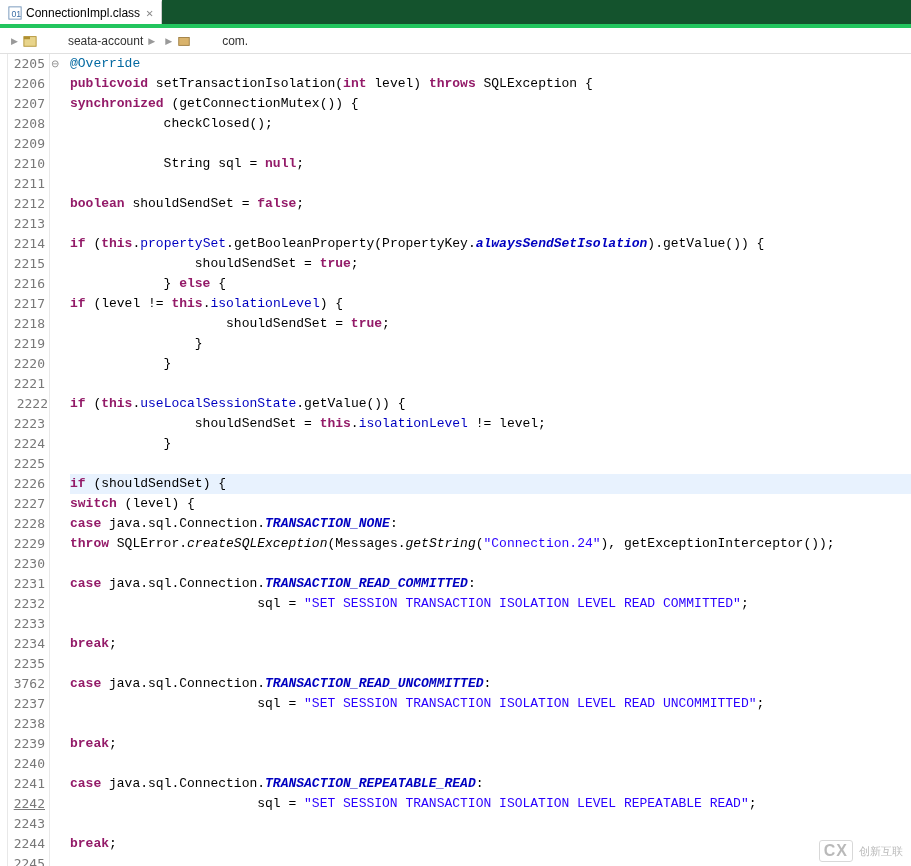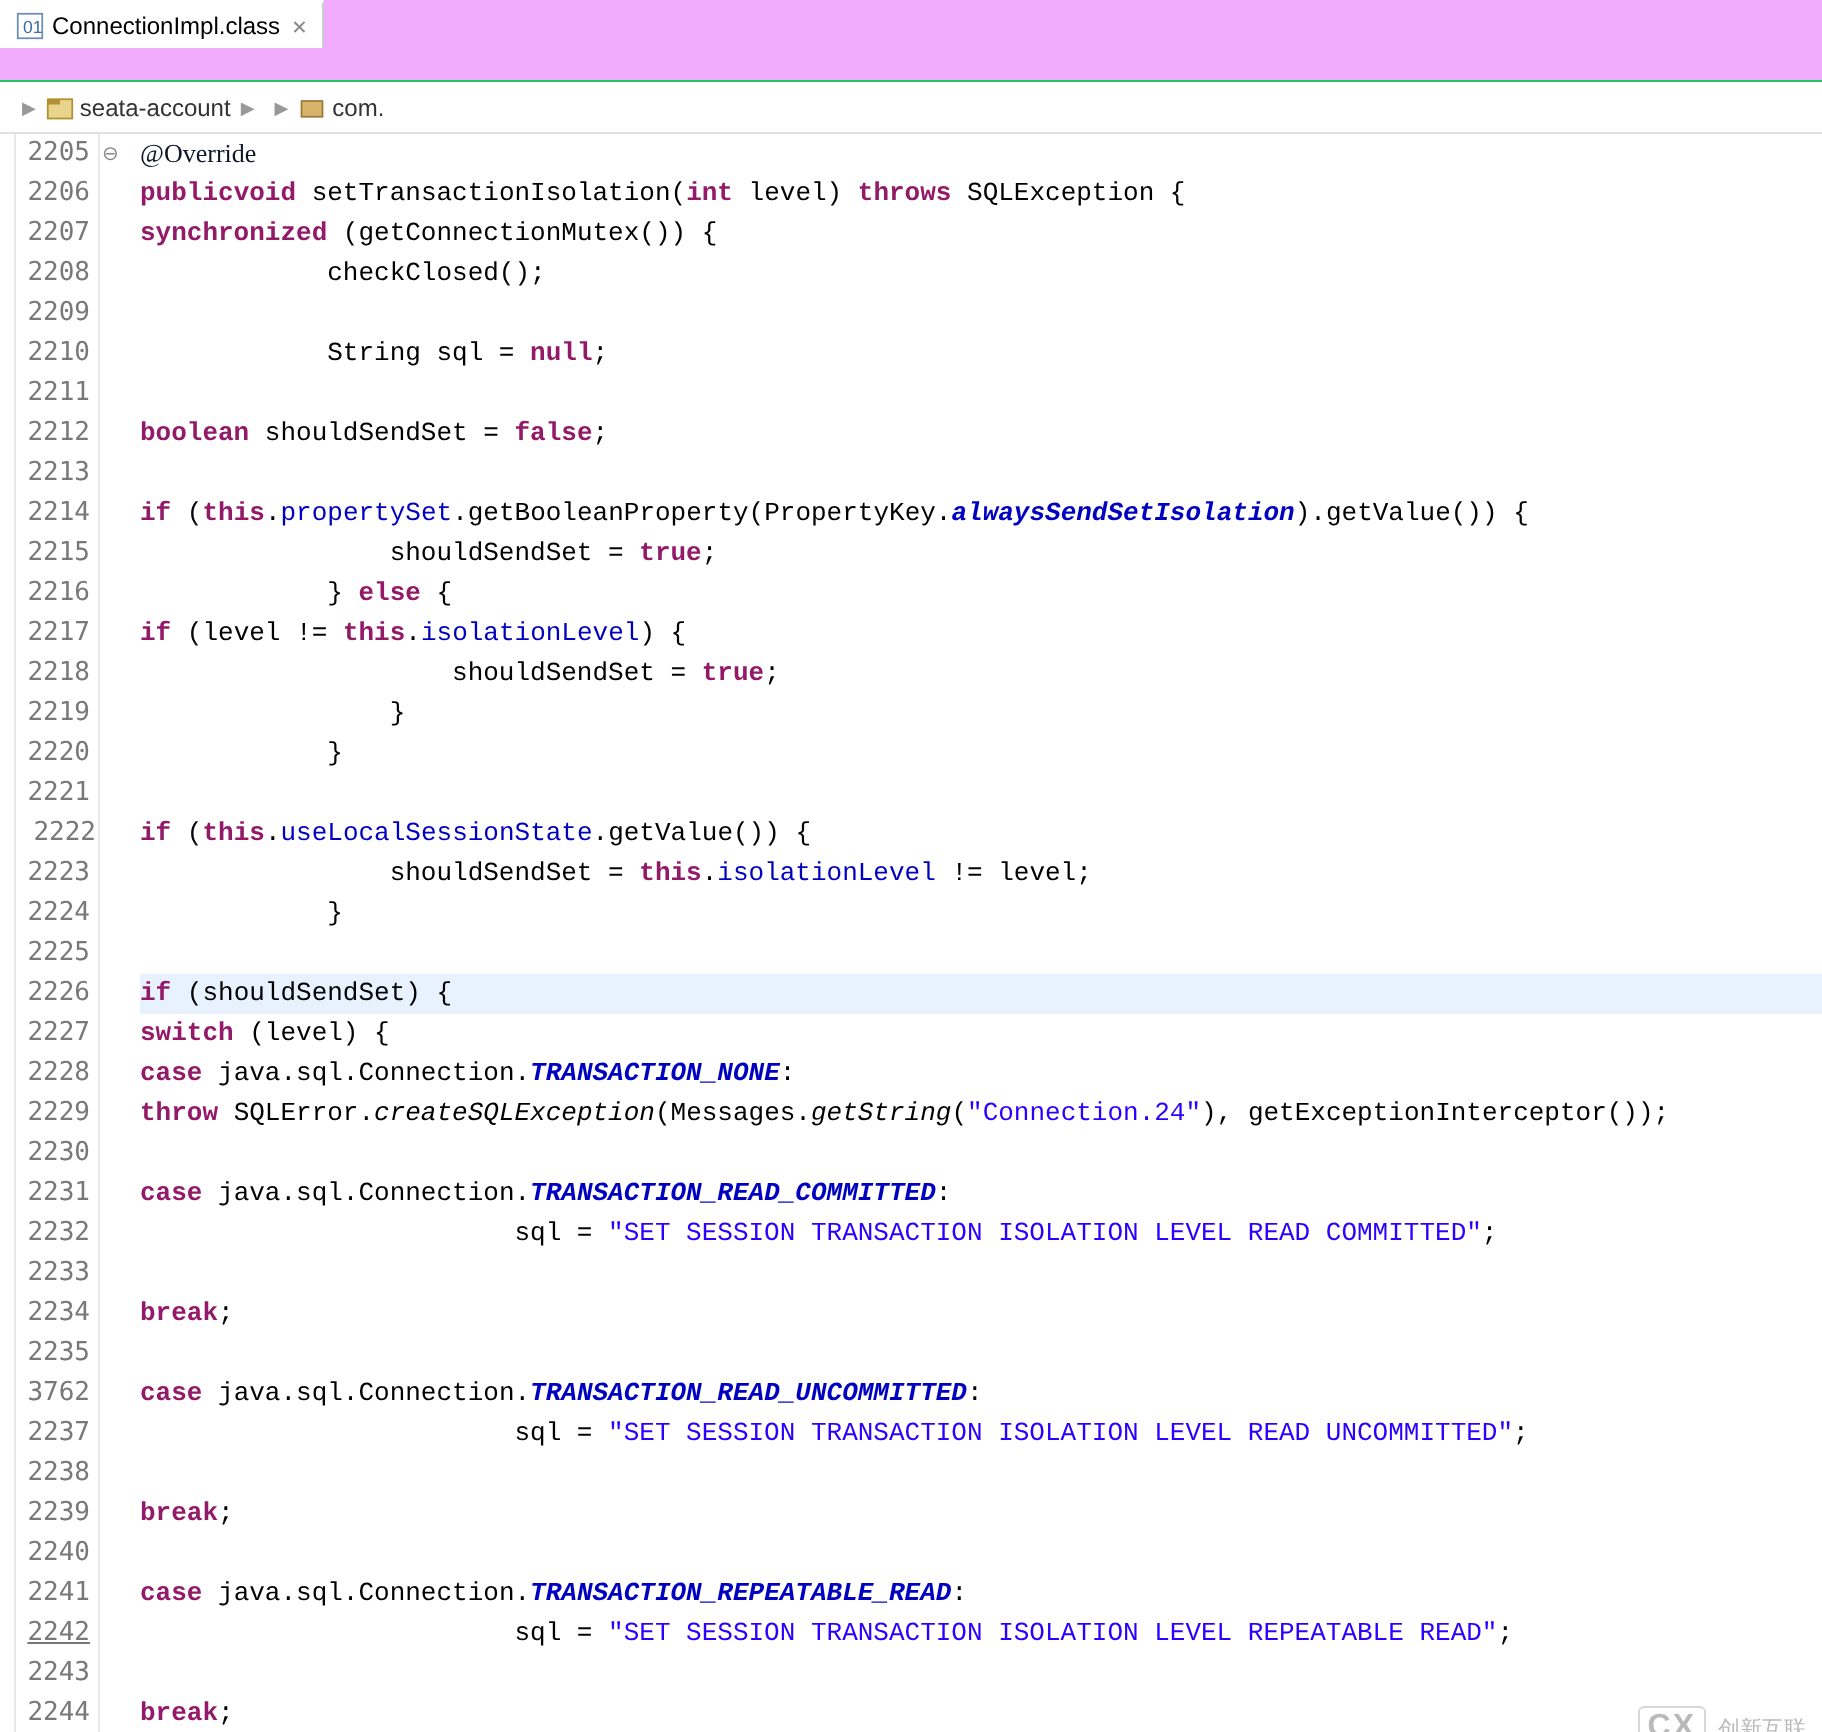--- a/index.html
+++ b/index.html
@@ -1,34 +1,34 @@
 <!DOCTYPE html>
 <html><head>
 <meta charset="utf-8">
 <style>
 * { margin:0; padding:0; box-sizing:border-box; }
 body { font-family:"Segoe UI",Tahoma,Verdana,sans-serif; font-size:12px; background:#fff; color:#000; overflow:hidden; width:911px; height:866px; }
-.tab-bar { height:41px; background:#f0abfc; display:flex; border-bottom:1px solid #22c55e; }
+.tab-bar { height:28px; background:#14532d; display:flex; border-bottom:4px solid #22c55e; }
 .tab { display:flex; align-items:center; padding:0 8px; background:#fff; border-right:1px solid #ccc; border-top:2px solid #fff; height:24px; }
 .tab-icon { width:14px; height:14px; margin-right:4px; }
 .tab-close { margin-left:6px; font-family:monospace; color:#888; }
 .breadcrumb { height:26px; display:flex; align-items:center; padding:0 6px; background:#fff; border-bottom:1px solid #e0e0e0; color:#333; }
 .bc-sep { margin:0 5px; color:#999; font-size:9px; }
 .bc-icon { width:14px; height:14px; margin-right:3px; vertical-align:middle; }
-.bc-seg { display:flex; align-items:center; }
+.bc-seg { display:flex; align-items:center;gap:28px; }
 .editor { display:flex; height:calc(100% - 50px); position:relative; }
 .gutter-marks { width:8px; background:#fff; border-right:1px solid #e8e8e8; }
 .gutter { width:42px; background:#fff; text-align:right; padding-right:4px; color:#787878; font-family:Consolas,monospace; font-size:13px; line-height:20px; border-right:1px solid #e8e8e8; }
 .fold { width:12px; background:#fff; position:relative; }
 .fold-mark { position:absolute; left:1px; color:#888; font-size:10px; }
 .code { flex:1; font-family:Consolas,"Courier New",monospace; font-size:13px; line-height:20px; white-space:pre; padding-left:8px; overflow:hidden; }
 .row { height:20px; display:flex; align-items:center; }
 .hl { background:#e8f2fe; width:100%; }
 .kw { color:#931a68; font-weight:bold; }
-.ann { color:#0f172a;font-family:Liberation Serif, serif; }
+.ann { color:#0369a1; }
 .field { color:#0000c0; }
 .sfield { color:#0000c0; font-style:italic; font-weight:bold; }
 .str { color:#2a00ff; }
 .smethod { font-style:italic; }
 .watermark { position:absolute; right:8px; bottom:8px; opacity:.45; font-size:11px; color:#666; display:flex; align-items:center; gap:6px; }
 .watermark .cx { font-weight:bold; border:1px solid #aaa; border-radius:3px; padding:1px 4px; font-size:16px; letter-spacing:1px; }
 </style>
 </head>
 <body>
 

